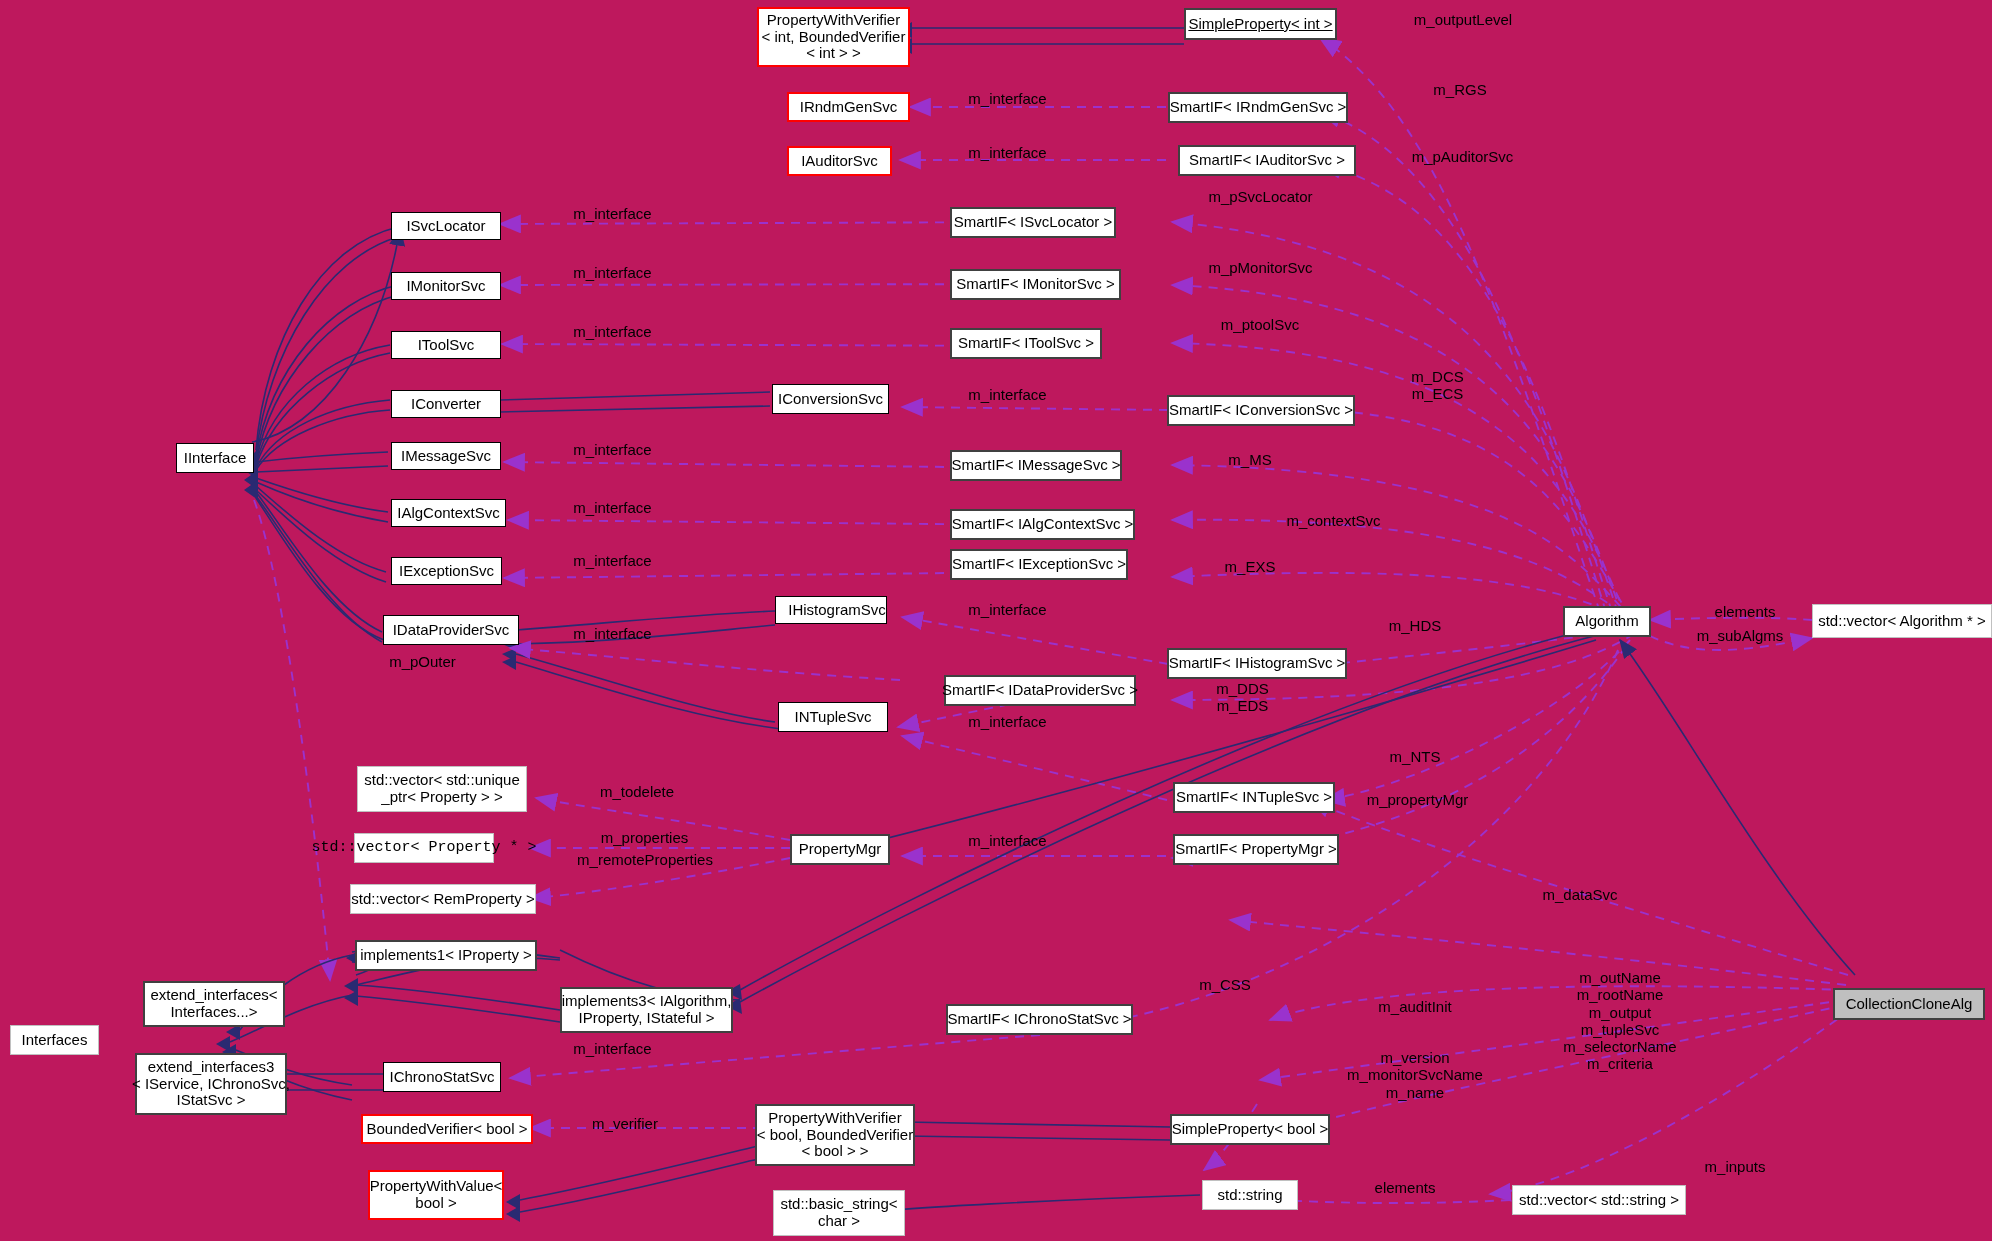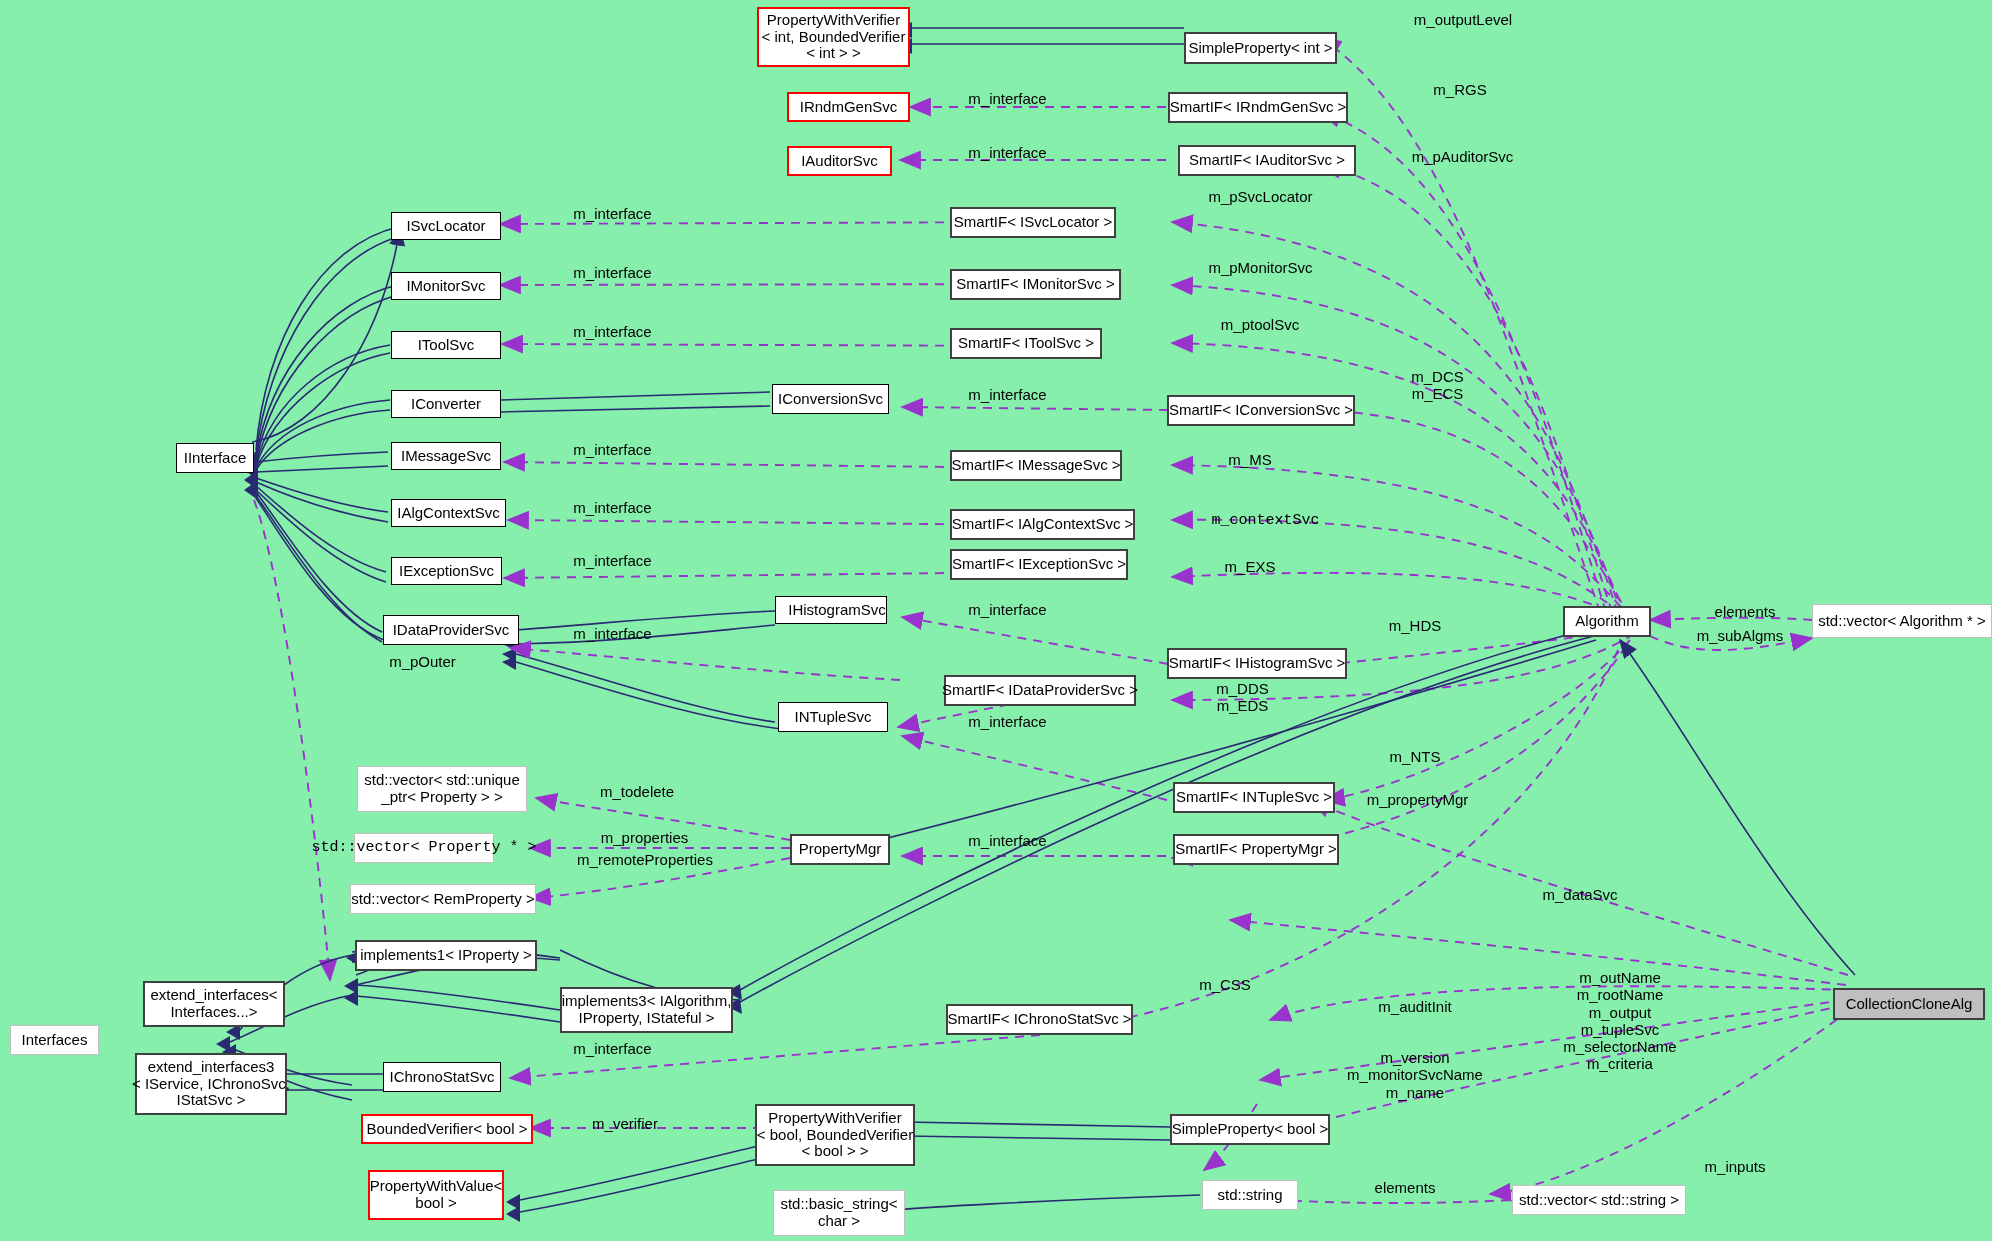--- a/index.html
+++ b/index.html
@@ -1,17 +1,17 @@
 <!DOCTYPE html>
 <html><head>
 <meta charset="utf-8">
 <style>
   html,body{margin:0;padding:0;background:#ffffff;}
   body{font-family:"Liberation Sans", sans-serif;}
-  #canvas{position:relative;width:1992px;height:1241px;background:#86efac;overflow:hidden;}
+  #canvas{position:relative;width:1992px;height:1241px;background:#be185d;overflow:hidden;}
   .node{
     position:absolute;
     box-sizing:border-box;
     display:flex;align-items:center;justify-content:center;
     text-align:center;
     background:#ffffff;
     border:1px solid #000000;
     font-size:15px;
     line-height:1.12;
     color:#000000;
@@ -239,21 +239,21 @@
       <polygon class="ahinh" points="912,22 898,30 912,38"></polygon>
       <polygon class="ahinh" points="912,38 898,46 912,54"></polygon>
     </g>
 
   </svg>
 
   <div class="node red" style="left:757px;top:7px;width:153px;height:60px;">PropertyWithVerifier
 &lt; int, BoundedVerifier
 &lt; int &gt; &gt;</div>
 
-  <div class="node thick" style="left:1184px;top:32px;width:153px;height:32px;">SimpleProperty&lt; int &gt;</div>
+  <div class="node thick" style="left:1184px;top:8px;width:153px;height:32px;text-decoration:underline;">SimpleProperty&lt; int &gt;</div>
 
   <div class="node red" style="left:787px;top:92px;width:123px;height:30px;">IRndmGenSvc</div>
 
   <div class="node thick" style="left:1168px;top:92px;width:180px;height:31px;">SmartIF&lt; IRndmGenSvc &gt;</div>
 
   <div class="node red" style="left:787px;top:146px;width:105px;height:30px;">IAuditorSvc</div>
 
   <div class="node thick" style="left:1168px;top:145px;width:178px;height:31px;margin-left:10px;">SmartIF&lt; IAuditorSvc &gt;</div>
 
   <div class="node" style="left:391px;top:212px;width:110px;height:28px;">ISvcLocator</div>
@@ -355,21 +355,21 @@
 
   <div class="edgelabel" style="left:1378px;top:11px;width:170px;">m_outputLevel</div>
   <div class="edgelabel" style="left:1400px;top:81px;width:120px;">m_RGS</div>
   <div class="edgelabel" style="left:1375px;top:148px;width:175px;">m_pAuditorSvc</div>
   <div class="edgelabel" style="left:1173px;top:188px;width:175px;">m_pSvcLocator</div>
   <div class="edgelabel" style="left:1173px;top:259px;width:175px;">m_pMonitorSvc</div>
   <div class="edgelabel" style="left:1180px;top:316px;width:160px;">m_ptoolSvc</div>
   <div class="edgelabel" style="left:1370px;top:368px;width:135px;">m_DCS
 m_ECS</div>
   <div class="edgelabel" style="left:1190px;top:451px;width:120px;">m_MS</div>
-  <div class="edgelabel" style="left:1178px;top:512px;width:175px;font-family:Liberation Mono, monospace;">m_contextSvc</div>
+  <div class="edgelabel" style="left:1246px;top:512px;width:175px;">m_contextSvc</div>
   <div class="edgelabel" style="left:1190px;top:558px;width:120px;">m_EXS</div>
   <div class="edgelabel" style="left:1355px;top:617px;width:120px;">m_HDS</div>
   <div class="edgelabel" style="left:1175px;top:680px;width:135px;">m_DDS
 m_EDS</div>
   <div class="edgelabel" style="left:1355px;top:748px;width:120px;">m_NTS</div>
   <div class="edgelabel" style="left:1325px;top:791px;width:185px;">m_propertyMgr</div>
   <div class="edgelabel" style="left:355px;top:653px;width:135px;">m_pOuter</div>
   <div class="edgelabel" style="left:557px;top:783px;width:160px;">m_todelete</div>
   <div class="edgelabel" style="left:557px;top:829px;width:175px;">m_properties</div>
   <div class="edgelabel" style="left:535px;top:851px;width:220px;">m_remoteProperties</div>

